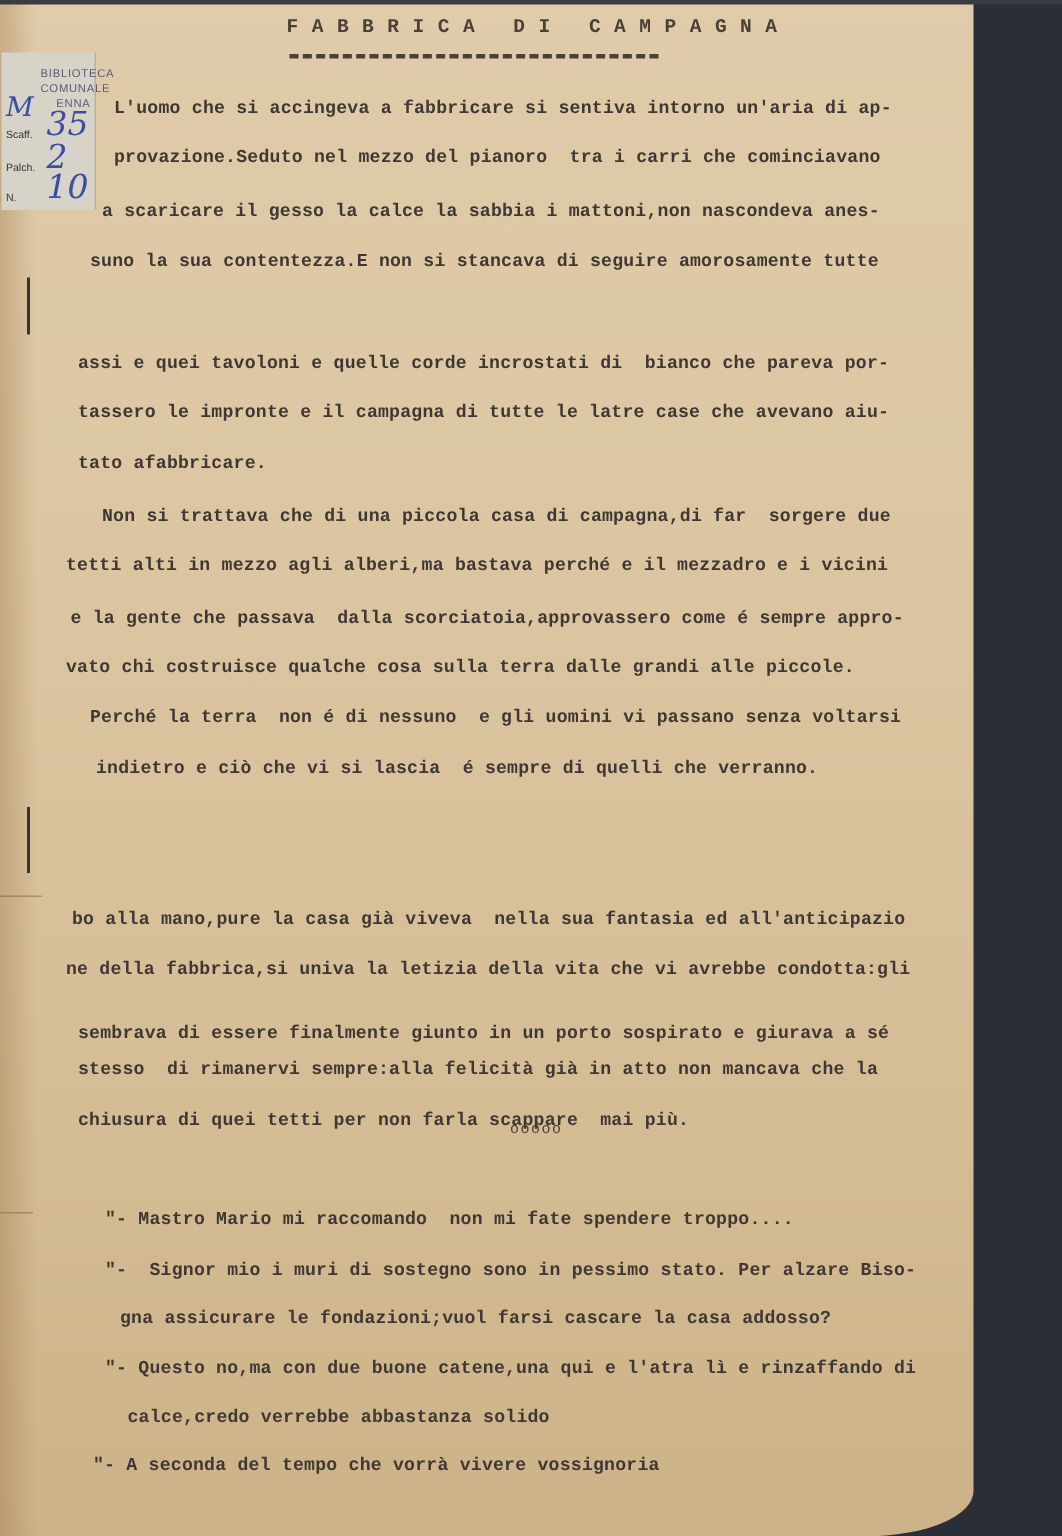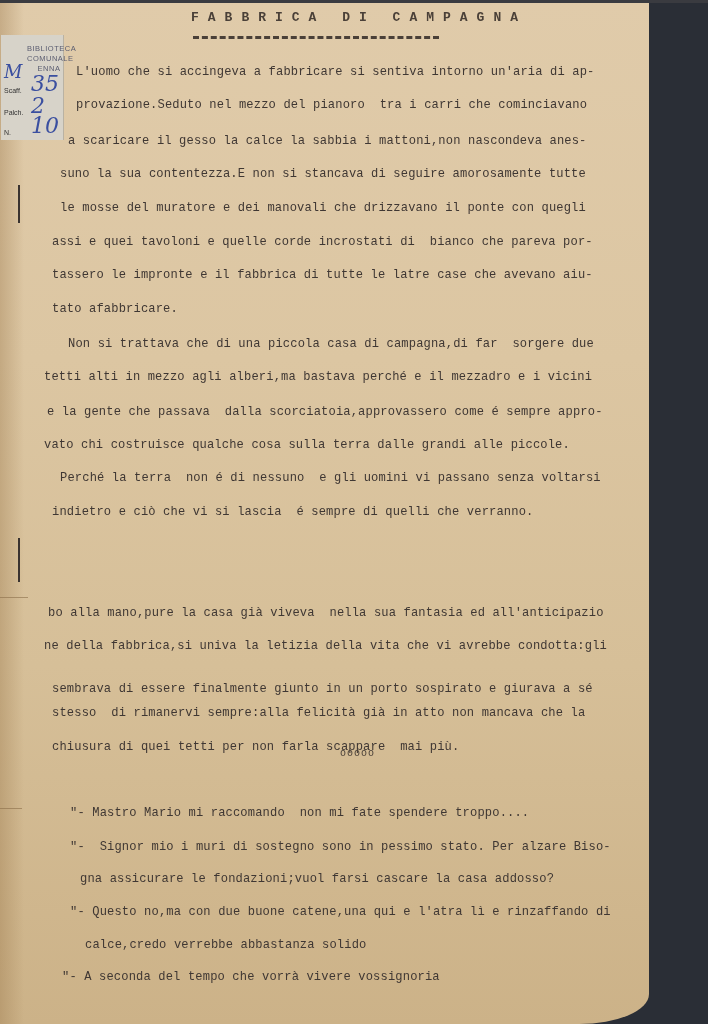--- a/index.html
+++ b/index.html
@@ -31,21 +31,21 @@
     position: absolute; left: 1px; top: 35px; width: 62px; height: 105px;
     background: #d7d3c9; border-right: 1px solid #b9b2a3;
     font-family: "Liberation Sans", sans-serif; color: #5a5c70;
   }
   .stamp .hdr { font-size: 7.5px; line-height: 10px; text-align: center; letter-spacing: 0.5px; padding-top: 9px; margin-left: 26px; }
   .stamp .hand { font-family: "DejaVu Serif", serif; color: #3a4fa0; font-style: italic; }
   .stamp .row { position: absolute; left: 3px; font-size: 7px; color: #333; }
   .stamp .val { position: absolute; left: 30px; font-size: 22px; line-height: 17px; }
   .stamp .m { position: absolute; left: 3px; top: 26px; font-size: 18px; }
   .line {
-    position: absolute; white-space: pre; font-size: 12.1px; font-weight: normal;
+    position: absolute; white-space: pre; font-size: 12.1px; font-weight: bold;
     color: #3f3733; letter-spacing: 0.15px; line-height: 14px;
   }
   .sep { position: absolute; left: 340px; top: 748px; font-size: 10px; color: #4a4038; letter-spacing: 1px; }
   .mark { position: absolute; width: 2px; background: #3a3330; }
   .crease { position: absolute; left: 0; height: 1px; background: #8a6e4a; opacity: .6; }
 </style>
 </head>
 <body>
 
 <div class="page">
@@ -71,30 +71,29 @@
 
   <div class="mark" style="left:18px;top:185px;height:38px"></div>
   <div class="mark" style="left:18px;top:538px;height:44px"></div>
   <div class="crease" style="top:597px;width:28px"></div>
   <div class="crease" style="top:808px;width:22px"></div>
 
   <div class="line" style="left:76px;top:65px">L'uomo che si accingeva a fabbricare si sentiva intorno un'aria di ap-</div>
   <div class="line" style="left:76px;top:98px">provazione.Seduto nel mezzo del pianoro  tra i carri che cominciavano</div>
   <div class="line" style="left:68px;top:134px">a scaricare il gesso la calce la sabbia i mattoni,non nascondeva anes-</div>
   <div class="line" style="left:60px;top:167px">suno la sua contentezza.E non si stancava di seguire amorosamente tutte</div>
-  <div class="line" style="left:60px;top:201px">le mosse del muratore e dei manovali che drizzavano il ponte con quegli</div>
   <div class="line" style="left:52px;top:235px">assi e quei tavoloni e quelle corde incrostati di  bianco che pareva por-</div>
-  <div class="line" style="left:52px;top:268px">tassero le impronte e il fabbrica di tutte le latre case che avevano aiu-</div>
+  <div class="line" style="left:52px;top:268px">tassero le impronte e il campagna di tutte le latre case che avevano aiu-</div>
   <div class="line" style="left:52px;top:302px">tato afabbricare.</div>
   <div class="line" style="left:68px;top:337px">Non si trattava che di una piccola casa di campagna,di far  sorgere due</div>
   <div class="line" style="left:44px;top:370px">tetti alti in mezzo agli alberi,ma bastava perché e il mezzadro e i vicini</div>
   <div class="line" style="left:47px;top:405px">e la gente che passava  dalla scorciatoia,approvassero come é sempre appro-</div>
   <div class="line" style="left:44px;top:438px">vato chi costruisce qualche cosa sulla terra dalle grandi alle piccole.</div>
   <div class="line" style="left:60px;top:471px">Perché la terra  non é di nessuno  e gli uomini vi passano senza voltarsi</div>
-  <div class="line" style="left:52px;top:505px">indietro e ciò che vi si lascia  é sempre di quelli che verranno.</div>
+  <div class="line" style="left:64px;top:505px">indietro e ciò che vi si lascia  é sempre di quelli che verranno.</div>
   <div class="line" style="left:48px;top:606px">bo alla mano,pure la casa già viveva  nella sua fantasia ed all'anticipazio</div>
   <div class="line" style="left:44px;top:639px">ne della fabbrica,si univa la letizia della vita che vi avrebbe condotta:gli</div>
   <div class="line" style="left:52px;top:682px">sembrava di essere finalmente giunto in un porto sospirato e giurava a sé</div>
   <div class="line" style="left:52px;top:706px">stesso  di rimanervi sempre:alla felicità già in atto non mancava che la</div>
   <div class="line" style="left:52px;top:740px">chiusura di quei tetti per non farla scappare  mai più.</div>
 
   <div class="sep">ooooo</div>
 
   <div class="line" style="left:70px;top:806px">"- Mastro Mario mi raccomando  non mi fate spendere troppo....</div>
   <div class="line" style="left:70px;top:840px">"-  Signor mio i muri di sostegno sono in pessimo stato. Per alzare Biso-</div>

